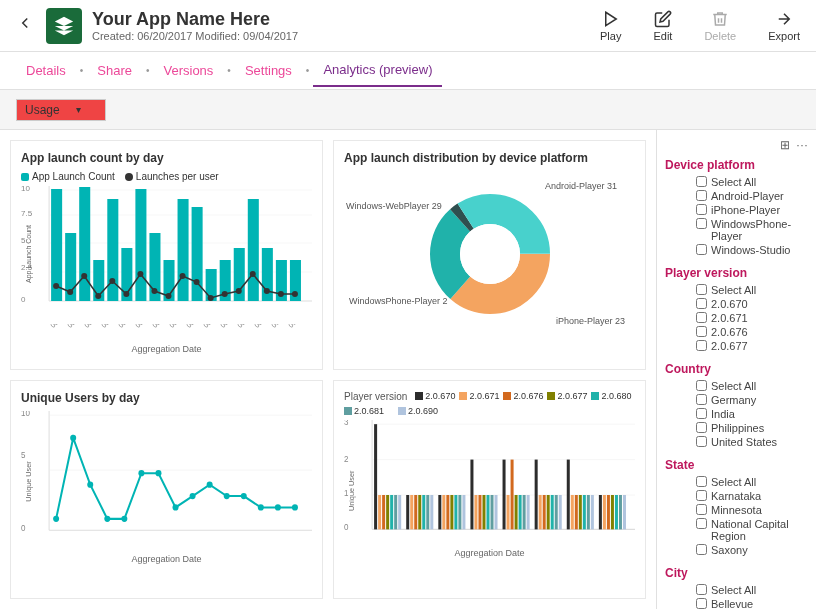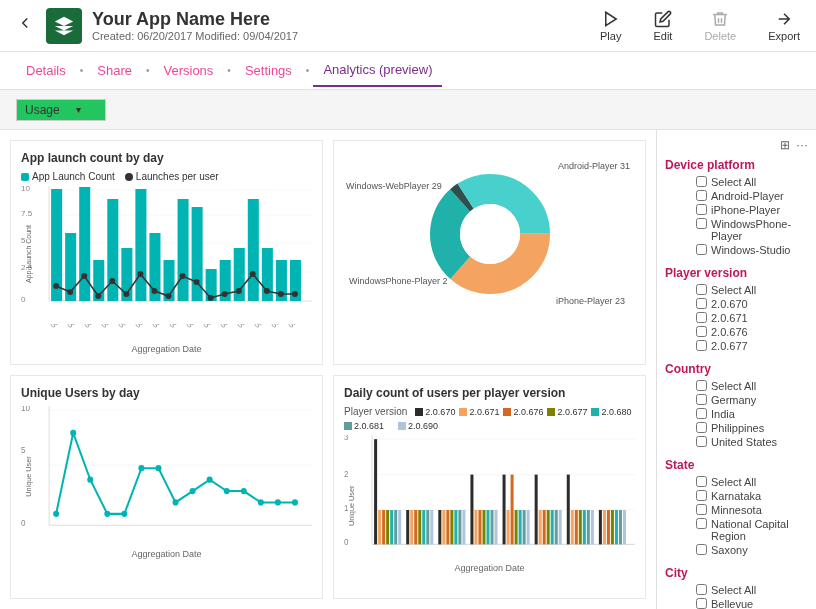--- a/index.html
+++ b/index.html
@@ -19,21 +19,21 @@
     .header-action.disabled { color: #aaa; }
     
     
     .nav { display: flex; align-items: center; padding: 0 16px; border-bottom: 1px solid #e0e0e0; height: 38px; gap: 4px; }
     .nav-item { padding: 8px 10px; font-size: 13px; cursor: pointer; color: #ec4899; position: relative; }
     .nav-item.active { color: #7b2d8b; border-bottom: 2px solid #7b2d8b; }
     .nav-dot { color: #999; font-size: 10px; }
     
     
     .toolbar { display: flex; align-items: center; padding: 8px 16px; background: #f5f5f5; border-bottom: 1px solid #e0e0e0; height: 40px; gap: 16px; }
-    .select-box { border: 1px solid #ccc; background: #22c55e; padding: 3px 24px 3px 8px; font-size: 12px; cursor: pointer; position: relative; display: flex; align-items: center; gap: 4px; min-width: 90px; }
+    .select-box { border: 1px solid #ccc; background: #ef4444; padding: 3px 24px 3px 8px; font-size: 12px; cursor: pointer; position: relative; display: flex; align-items: center; gap: 4px; min-width: 90px; }
     .select-arrow { font-size: 10px; margin-left: auto; }
     .toolbar-right { margin-left: auto; display: flex; align-items: center; gap: 16px; color: #555; font-size: 12px; }
     .divider-v { width: 1px; background: #ccc; height: 20px; }
     
     
     .main { display: flex; height: calc(609px - 52px - 38px - 40px); }
     
     
     .charts-area { flex: 1; overflow-y: auto; padding: 10px; display: grid; grid-template-columns: 1fr 1fr; grid-template-rows: auto auto; gap: 10px; }
     
@@ -211,34 +211,35 @@
           <span style="font-size:7px;color:#888;transform:rotate(-45deg);transform-origin:top left;display:inline-block;width:14px;">08/29</span>
           <span style="font-size:7px;color:#888;transform:rotate(-45deg);transform-origin:top left;display:inline-block;width:14px;">08/31</span>
           <span style="font-size:7px;color:#888;transform:rotate(-45deg);transform-origin:top left;display:inline-block;width:14px;">09/01</span>
           <span style="font-size:7px;color:#888;transform:rotate(-45deg);transform-origin:top left;display:inline-block;width:14px;">09/03</span>
         </div>
         <div style="text-align:center;font-size:9px;color:#666;">Aggregation Date</div>
       </div>
     </div>
 
     <div class="chart-card">
+      <div class="chart-title">App launch distribution by device platform</div>
       <div style="position:relative;height:165px;display:flex;align-items:center;justify-content:center;">
         <svg width="150" height="150" viewBox="0 0 150 150">
 
           <circle cx="75" cy="75" r="45" fill="none" stroke="#f4a460" stroke-width="30" stroke-dasharray="103 180" stroke-dashoffset="0"></circle>
 
           <circle cx="75" cy="75" r="45" fill="none" stroke="#20b2aa" stroke-width="30" stroke-dasharray="76 207" stroke-dashoffset="-103"></circle>
 
           <circle cx="75" cy="75" r="45" fill="none" stroke="#2f4f4f" stroke-width="30" stroke-dasharray="7 276" stroke-dashoffset="-179"></circle>
 
           <circle cx="75" cy="75" r="45" fill="none" stroke="#48d1cc" stroke-width="30" stroke-dasharray="96 187" stroke-dashoffset="-186"></circle>
           <circle cx="75" cy="75" r="30" fill="white"></circle>
         </svg>
 
-        <div style="position:absolute;top:10px;right:5px;font-size:9px;color:#555;white-space:nowrap;">Android-Player 31</div>
+        <div style="position:absolute;top:10px;right:18px;font-size:9px;color:#555;white-space:nowrap;">Android-Player 31</div>
         <div style="position:absolute;bottom:10px;right:10px;font-size:9px;color:#555;white-space:nowrap;">iPhone-Player 23</div>
         <div style="position:absolute;bottom:30px;left:5px;font-size:9px;color:#555;white-space:nowrap;">WindowsPhone-Player 2</div>
         <div style="position:absolute;top:30px;left:2px;font-size:9px;color:#555;white-space:nowrap;">Windows-WebPlayer 29</div>
       </div>
     </div>
 
     <div class="chart-card">
       <div class="chart-title">Unique Users by day</div>
       <div style="position:relative;height:160px;">
         <svg width="100%" height="140" viewBox="0 0 290 135" preserveAspectRatio="none">
@@ -266,21 +267,20 @@
           <circle cx="239" cy="93" r="3" fill="#00b4b4"></circle>
           <circle cx="256" cy="93" r="3" fill="#00b4b4"></circle>
           <circle cx="273" cy="93" r="3" fill="#00b4b4"></circle>
           <text x="2" y="60" font-size="7" fill="#666" transform="rotate(-90,10,60)" text-anchor="middle">Unique User</text>
         </svg>
         <div style="text-align:center;font-size:9px;color:#666;">Aggregation Date</div>
       </div>
     </div>
 
     <div class="chart-card">
-      <div class="chart-title">Daily count of users per player version</div>
       <div class="player-legend">
         <span style="font-size:10px;color:#555;margin-right:4px;">Player version</span>
         <span style="display:flex;align-items:center;gap:2px;font-size:9px;"><span style="background:#2c2c2c;width:8px;height:8px;display:inline-block;"></span>2.0.670</span>
         <span style="display:flex;align-items:center;gap:2px;font-size:9px;"><span style="background:#f4a460;width:8px;height:8px;display:inline-block;"></span>2.0.671</span>
         <span style="display:flex;align-items:center;gap:2px;font-size:9px;"><span style="background:#d2691e;width:8px;height:8px;display:inline-block;"></span>2.0.676</span>
         <span style="display:flex;align-items:center;gap:2px;font-size:9px;"><span style="background:#808000;width:8px;height:8px;display:inline-block;"></span>2.0.677</span>
         <span style="display:flex;align-items:center;gap:2px;font-size:9px;"><span style="background:#20b2aa;width:8px;height:8px;display:inline-block;"></span>2.0.680</span>
         <span style="display:flex;align-items:center;gap:2px;font-size:9px;"><span style="background:#5f9ea0;width:8px;height:8px;display:inline-block;"></span>2.0.681</span>
         <span style="display:flex;align-items:center;gap:2px;font-size:9px;margin-left:10px;"><span style="background:#b0c4de;width:8px;height:8px;display:inline-block;"></span>2.0.690</span>
       </div>

